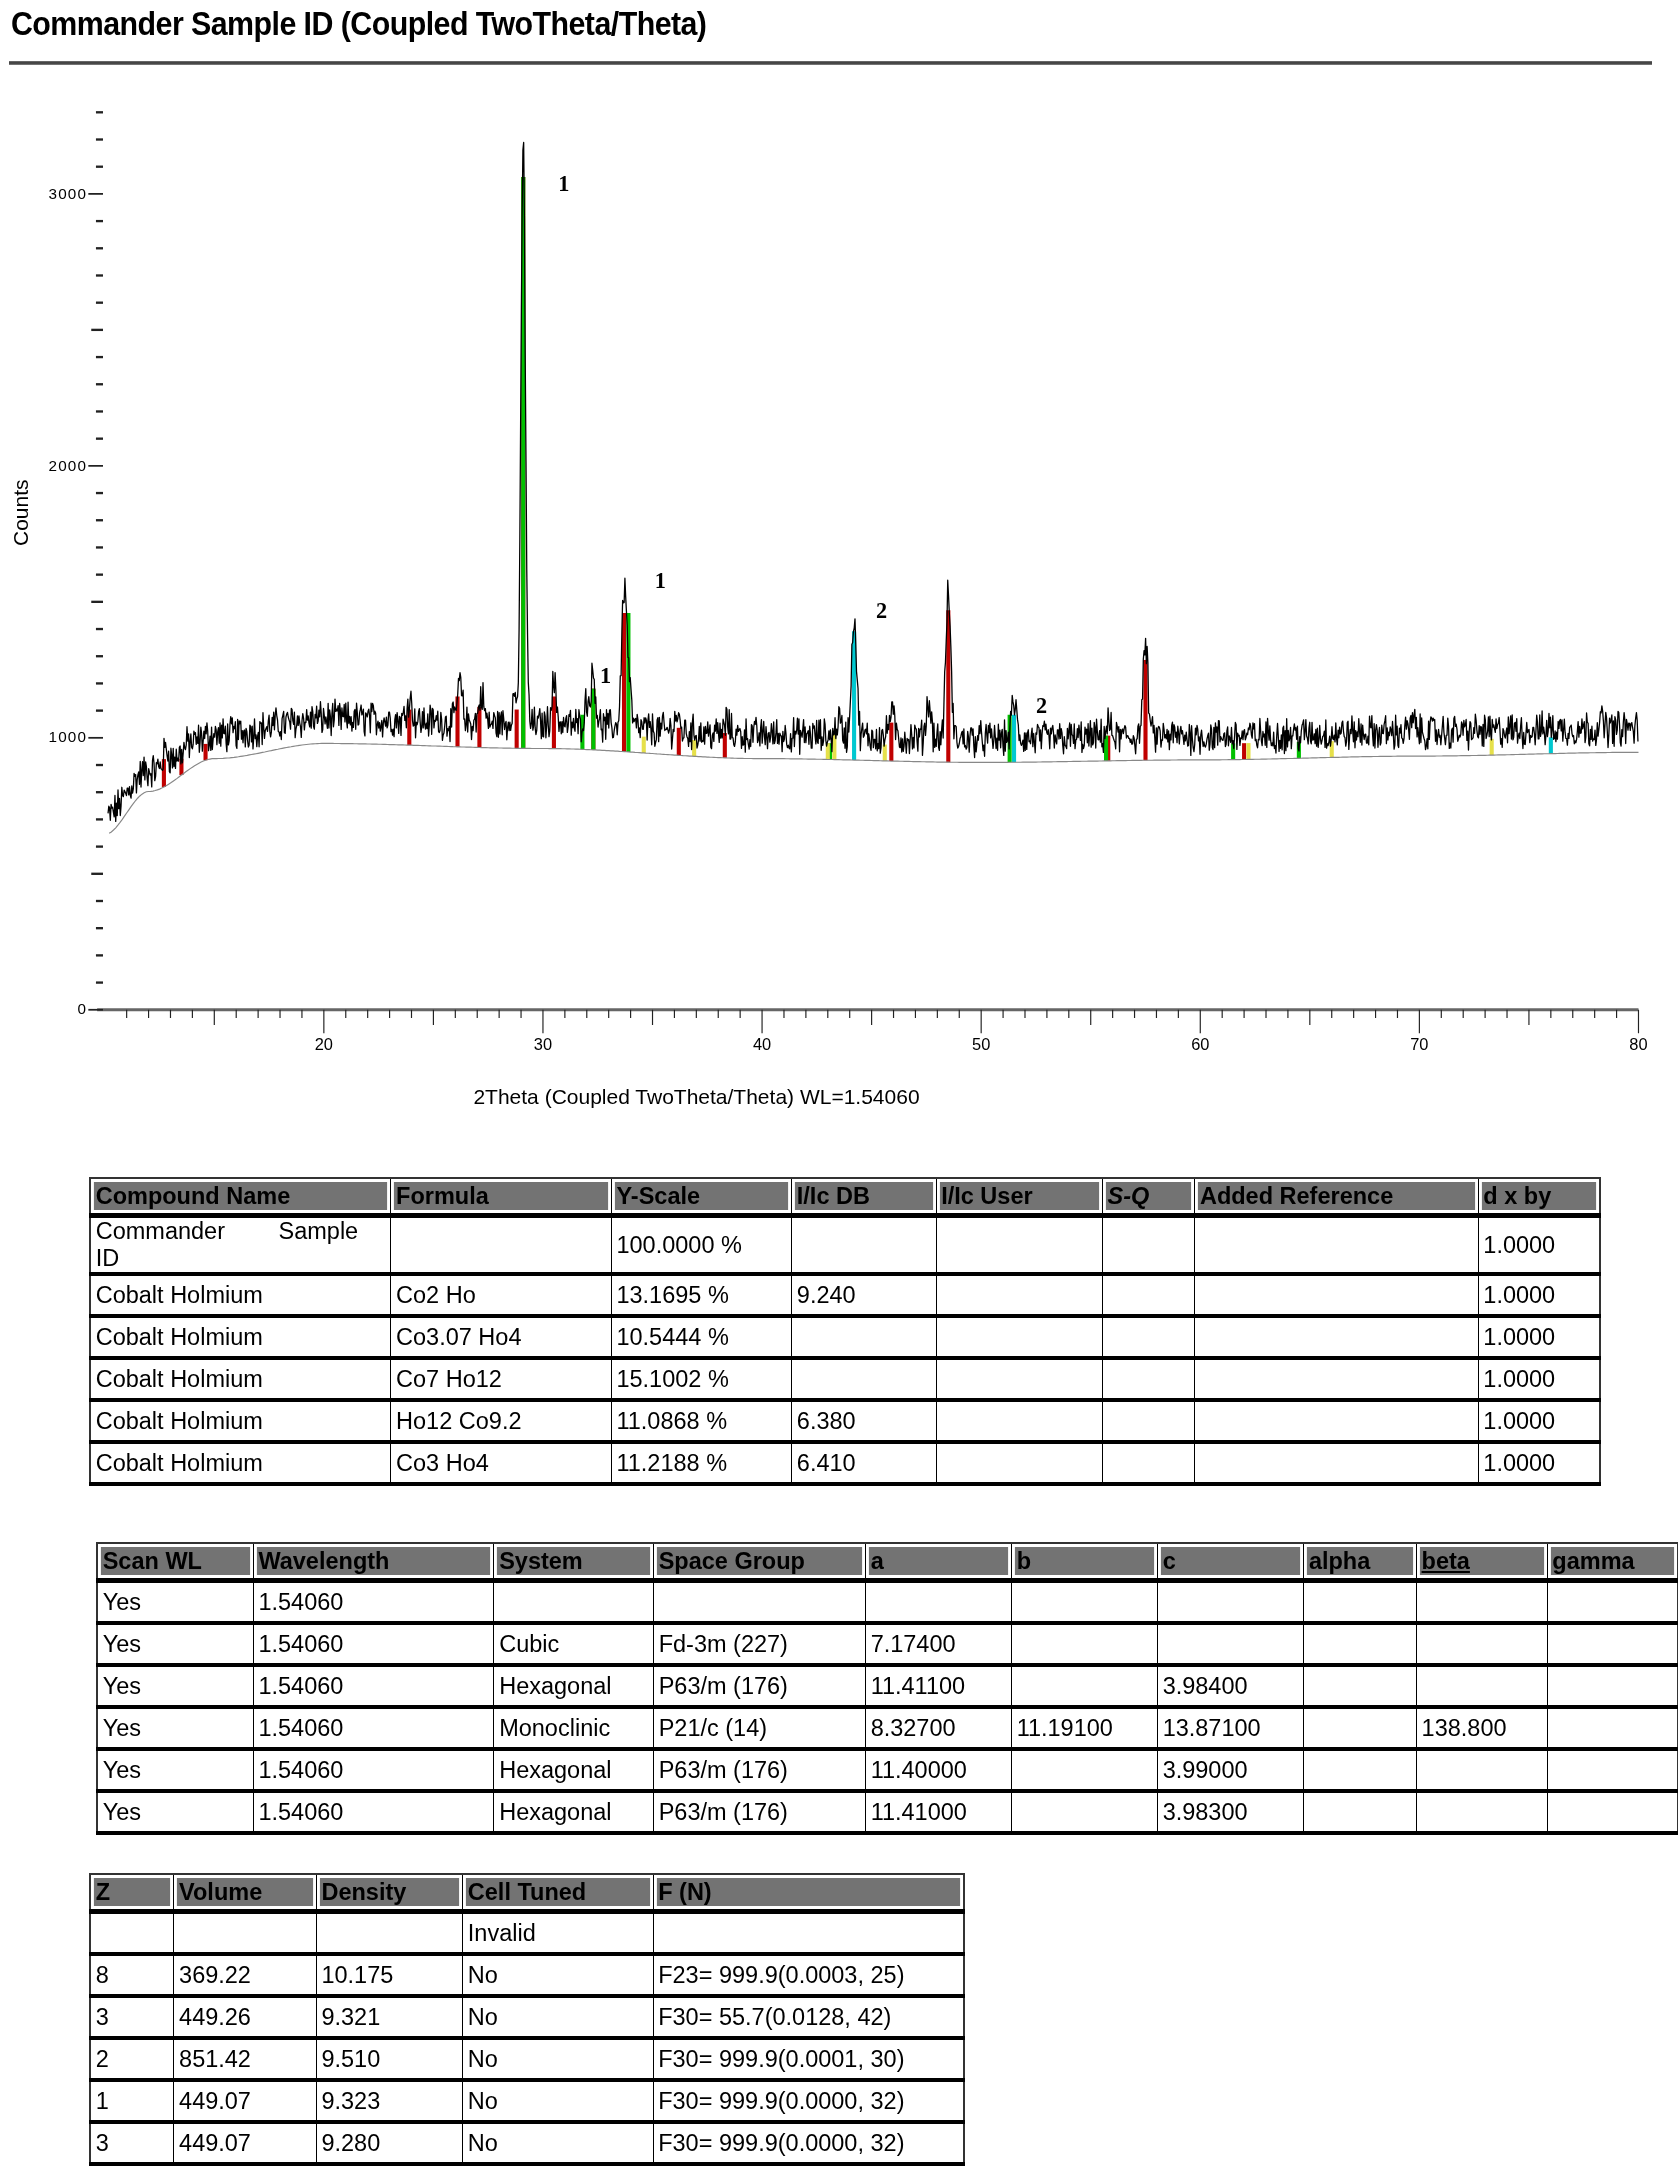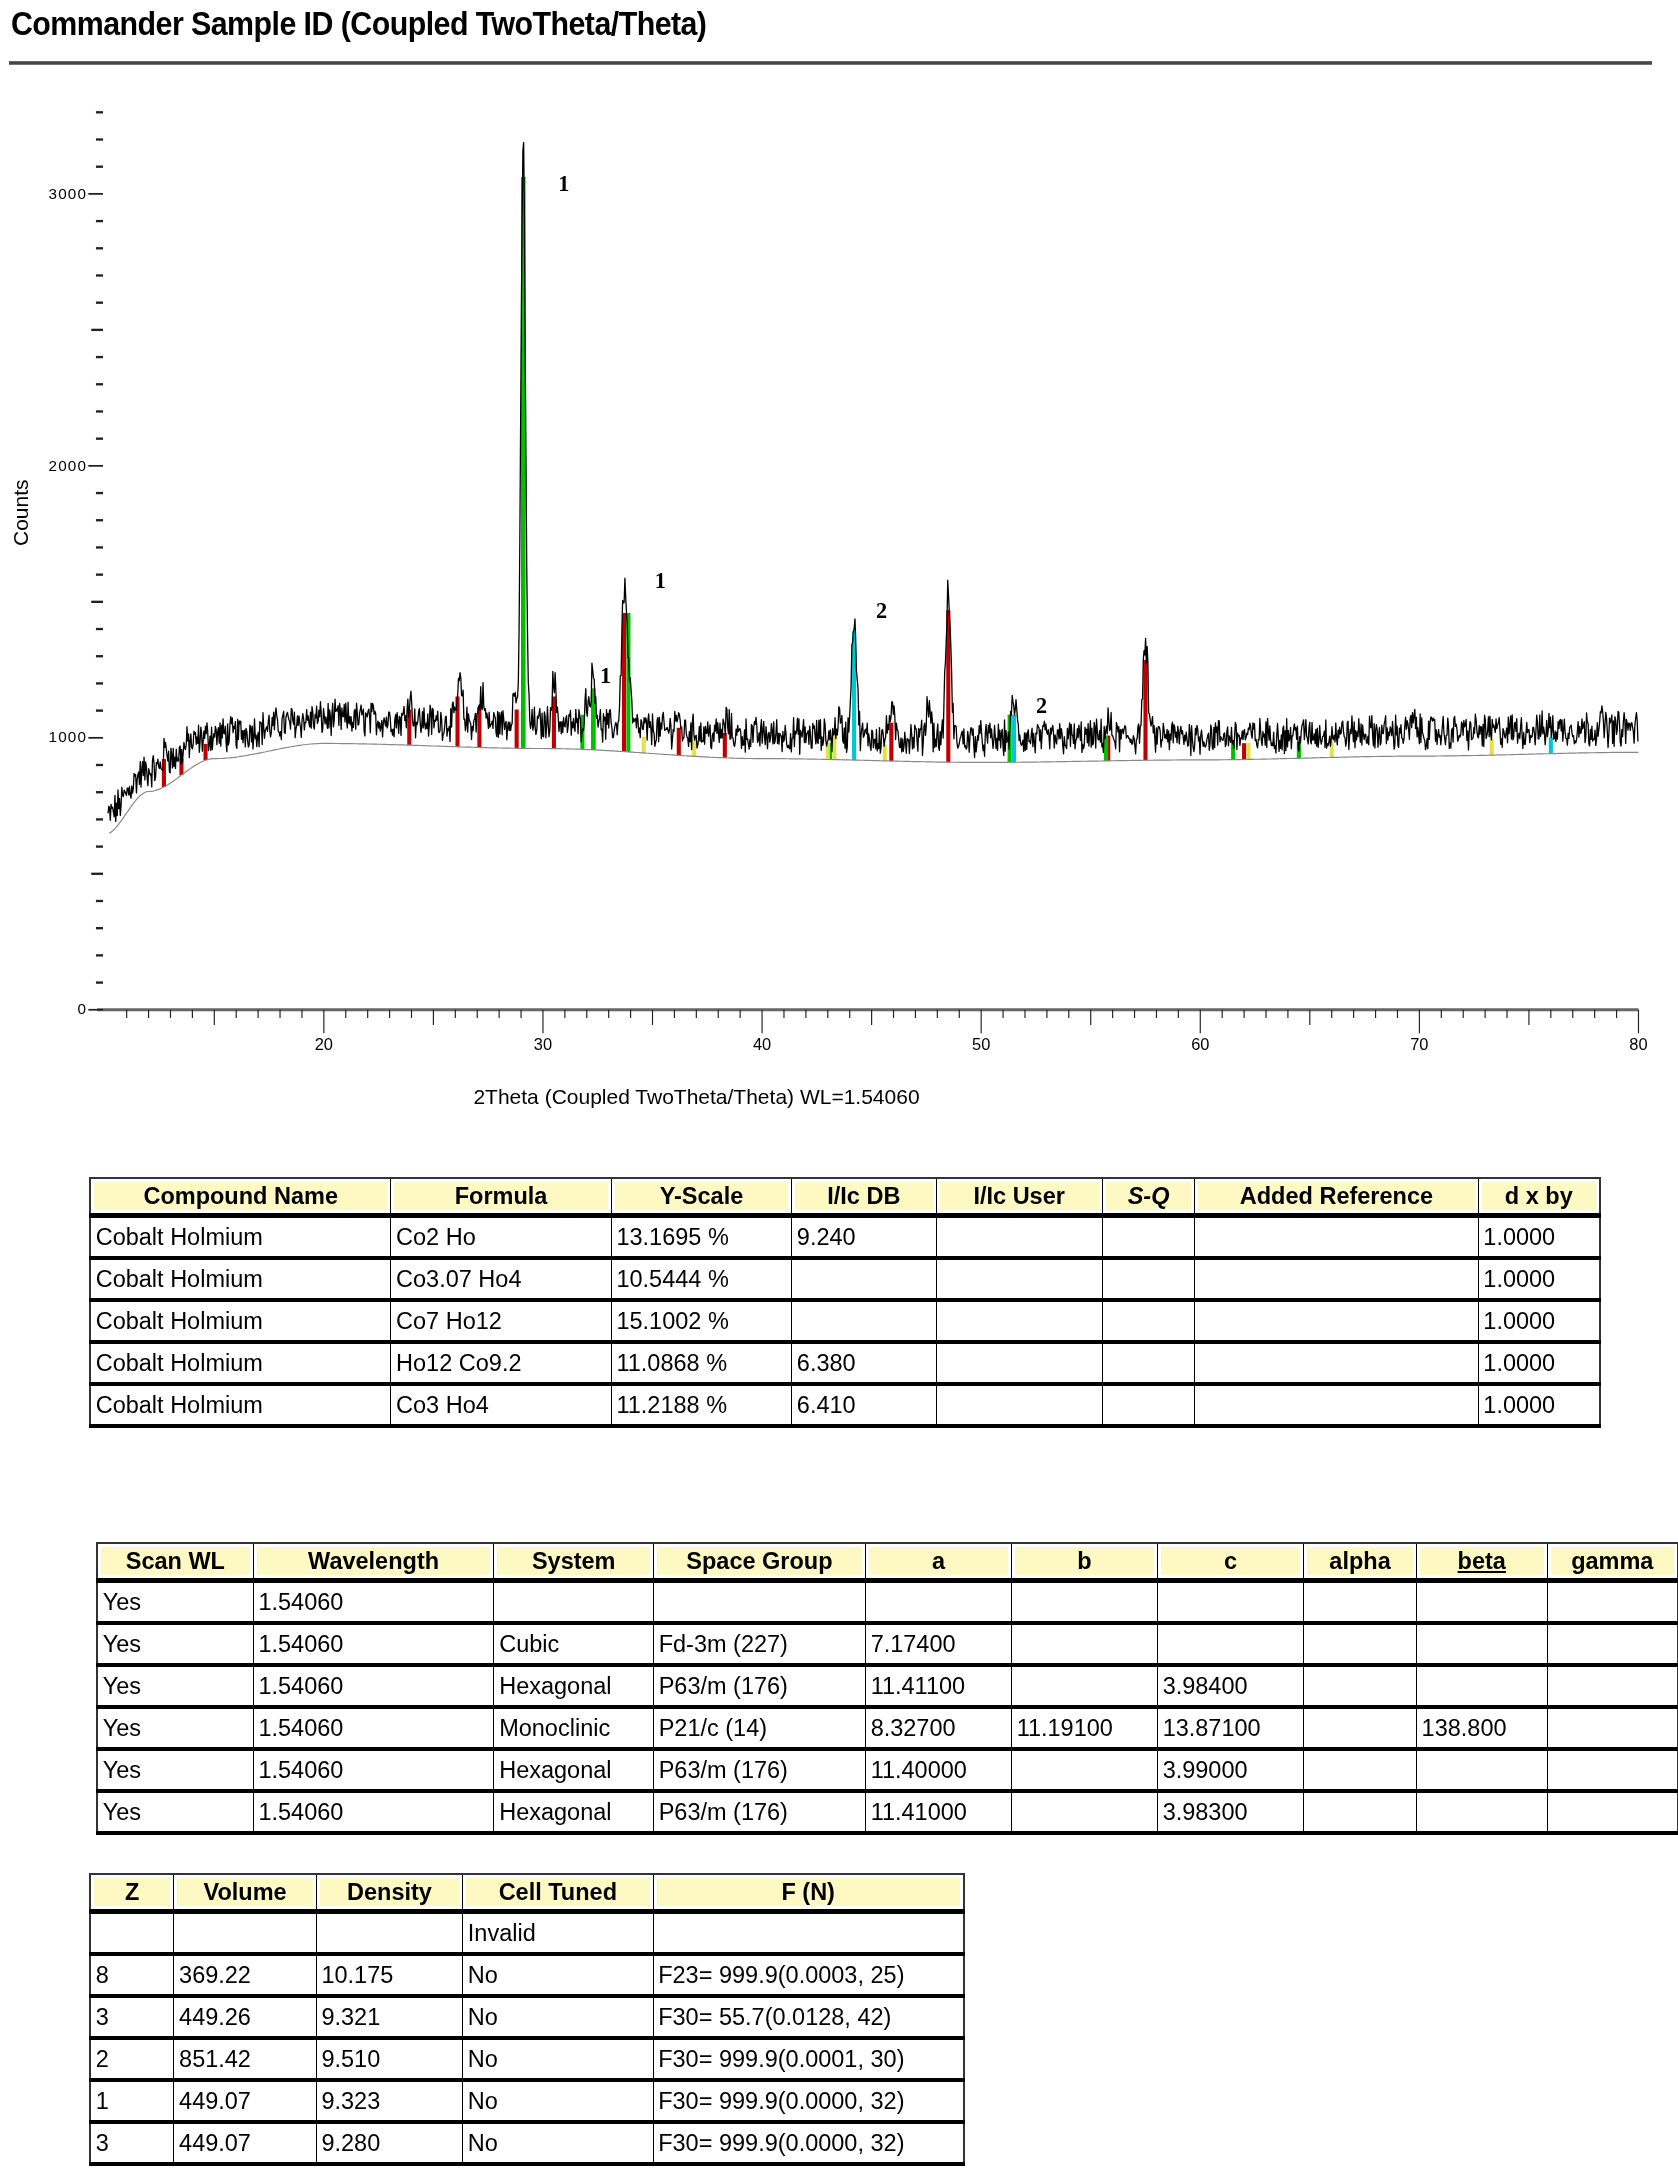--- a/index.html
+++ b/index.html
@@ -10,21 +10,21 @@
   .title-rule { position: absolute; left: 9.4px; top: 61px; width: 1643px; height: 3.5px;
                 background: linear-gradient(#777, #333 50%, #888); }
   #chart { position: absolute; left: 0; top: 70px; }
   .ylabel { position: absolute; left: 9.4px; top: 546px; font-size: 21px; transform: rotate(-90deg);
             transform-origin: left top; white-space: nowrap; }
   .xlabel { position: absolute; left: 0; width: 1358px; top: 1085px; text-align: center; font-size: 21px;
             padding-left: 35px; box-sizing: border-box; }
   table.grid { position: absolute; border-collapse: collapse; font-size: 23.5px; }
   table.grid th, table.grid td { border: 1.8px solid #000; padding: 0 4.7px; text-align: left; white-space: nowrap;
             font-weight: normal; height: 38px; }
-  table.grid th { background: #fef9c3; text-align: center; font-weight: bold;
+  table.grid th { background: #737373; text-align: left; font-weight: bold;
             box-shadow: inset 0 0 0 2.9px #fff; height: 34px; }
   table.grid thead tr { border-bottom: 5.9px solid #000; }
   table.grid tbody tr { border-bottom: 4.7px solid #000; }
   table.grid { border: 2.9px solid #333; }
   #t1 { left: 89px; top: 1177px; }
   #t2 { left: 96px; top: 1542px; }
   #t3 { left: 89px; top: 1873px; }
   td.tall { height: 65px; }
   .wrapname { white-space: normal !important; line-height: 27px; word-spacing: 47px; }
 </style>
@@ -218,20 +218,30 @@
         <th style="width: 170px;">Y-Scale</th>
         <th style="width: 134px;">I/Ic DB</th>
         <th style="width: 156px; margin-top: 12px;">I/Ic User</th>
         <th style="width: 82px; font-style: italic;">S-Q</th>
         <th style="width: 273px;">Added Reference</th>
         <th style="width: 111px;">d x by</th>
       </tr>
     </thead>
   <tbody>
       <tr>
+        <td class="tall wrapname">Commander Sample ID</td>
+        <td class="tall"></td>
+        <td class="tall">100.0000 %</td>
+        <td class="tall"></td>
+        <td class="tall"></td>
+        <td class="tall"></td>
+        <td class="tall"></td>
+        <td class="tall">1.0000</td>
+      </tr>
+      <tr>
         <td>Cobalt Holmium</td>
         <td>Co2 Ho</td>
         <td>13.1695 %</td>
         <td>9.240</td>
         <td></td>
         <td></td>
         <td></td>
         <td>1.0000</td>
       </tr>
       <tr>

